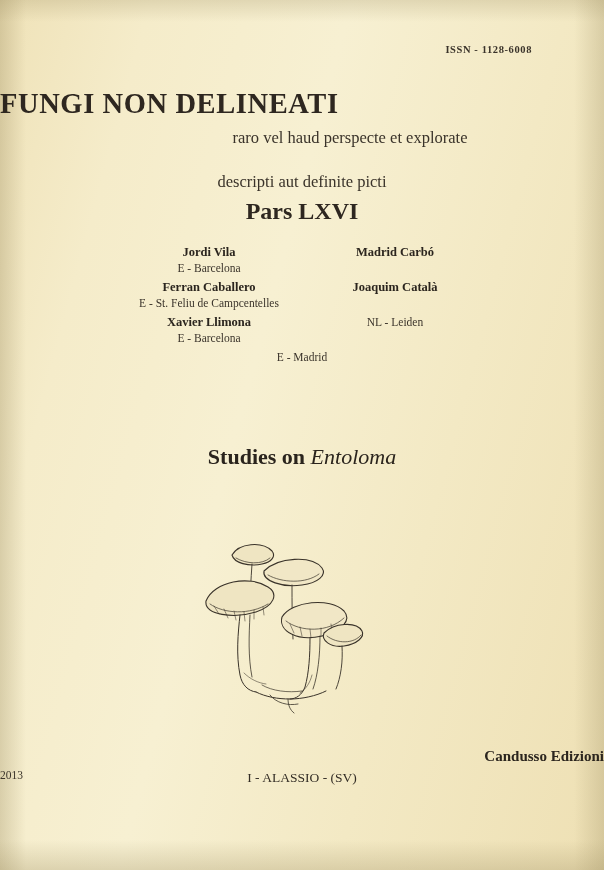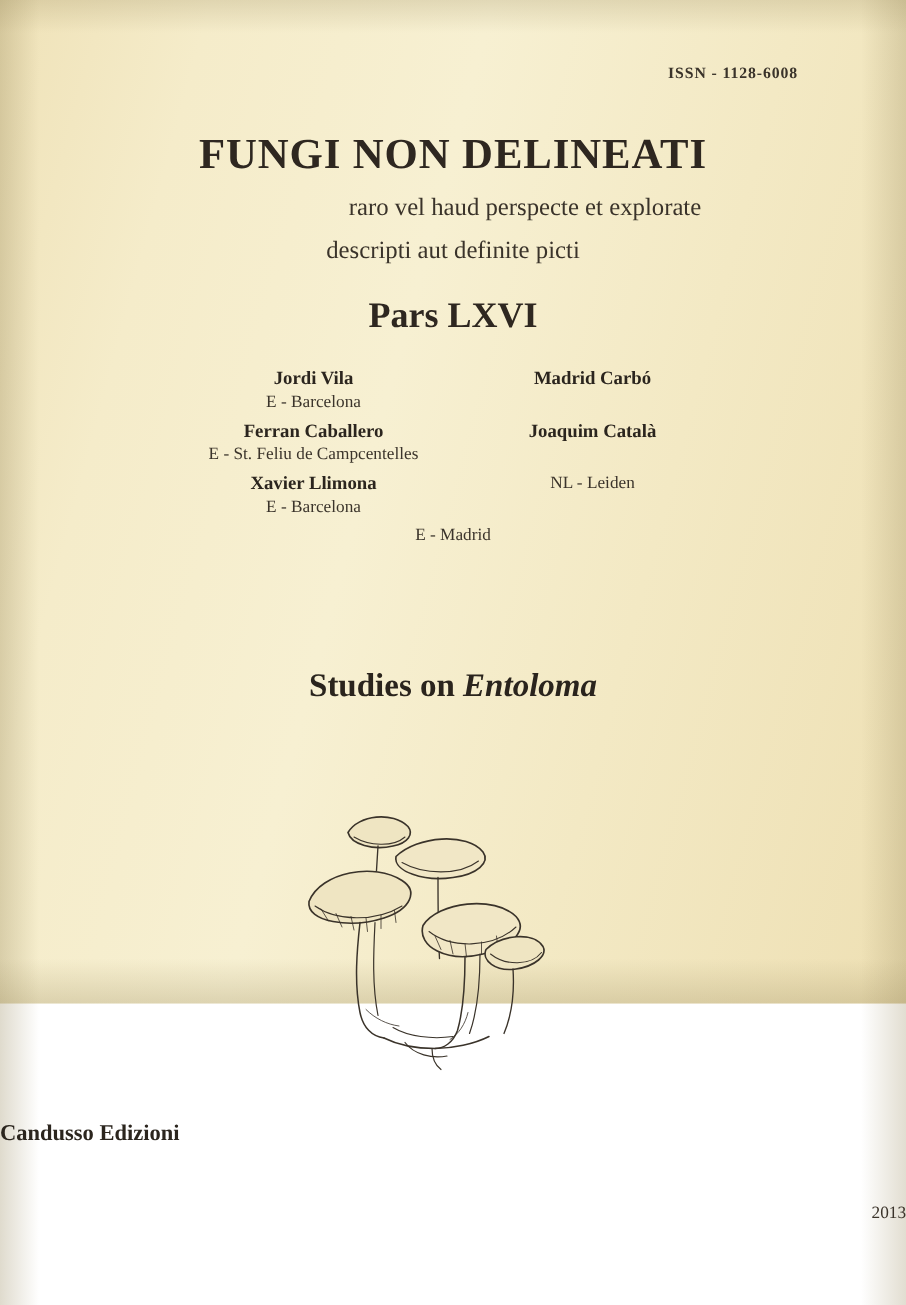--- a/index.html
+++ b/index.html
@@ -10,21 +10,21 @@
   body {
     width: 604px;
     height: 870px;
     overflow: hidden;
     font-family: "Liberation Serif", serif;
   }
 
   .page {
     position: relative;
     width: 604px;
-    height: 669px;
+    height: 870px;
     background: #f2e8c4;
     background: linear-gradient(105deg, #efe2b8 0%, #f5ecca 18%, #f7f0d2 42%, #f3e9c4 68%, #eee0b4 100%);
     box-sizing: border-box;
   }
 
   
   .shade-left {
     position: absolute;
     left: 0; top: 0;
     width: 26px; height: 870px;
@@ -62,40 +62,39 @@
     color: #3a332a;
     font-family: "Liberation Serif", serif;
     font-weight: bold;
   }
 
   .series-title {
     position: absolute;
     top: 88px;
     left: 0;
     width: 604px;
-    text-align: center;
     font-size: 28.5px;
     font-weight: bold;
     letter-spacing: 0.6px;
     color: #2e2720;
   }
 
   .subtitle-1 {
     position: absolute;
     top: 128px;
     left: 0;
     width: 604px;
     text-align: center;
     font-size: 16.5px;
     color: #3a332a;
     padding-left: 48px;
   }
   .subtitle-2 {
     position: absolute;
-    top: 157px;
+    top: 172px;
     left: 0;
     width: 604px;
     text-align: center;
     font-size: 16.5px;
     color: #3a332a;
   }
 
   .pars {
     position: absolute;
     top: 198px;
@@ -144,56 +143,56 @@
     top: 444px;
     left: 0;
     width: 604px;
     text-align: center;
     font-size: 22px;
     font-weight: bold;
     color: #2a241d;
   }
   .studies .genus {
     font-style: italic;
-    font-weight: bold;
+    font-weight: normal;
   }
 
   .illustration {
     position: absolute;
     top: 505px;
     left: 0;
     width: 604px;
     height: 215px;
   }
 
   .publisher {
     position: absolute;
     top: 748px;
     left: 0;
     width: 604px;
-    text-align: left;
+    text-align: right;
     font-size: 15px;
     font-weight: bold;
     color: #2b251e;
   }
   .place {
     position: absolute;
     top: 770px;
     left: 0;
     width: 604px;
     text-align: center;
     font-size: 13.5px;
     color: #332d25;
   }
   .year {
     position: absolute;
-    top: 803px;
-    left: 0;
-    width: 604px;
-    text-align: right;
+    top: 769px;
+    left: 0;
+    width: 604px;
+    text-align: left;
     font-size: 11.5px;
     color: #3a332a;
   }
 </style>
 </head>
 <body>
 
 <div class="page">
 
   <div class="shade-top"></div>
@@ -284,15 +283,16 @@
         <path d="M270 190 C276 198, 288 201, 298 199" stroke-width="0.8"></path>
         <path d="M288 194 C288 200, 290 205, 294 208" stroke-width="0.8"></path>
 
         <path d="M244 168 C250 174, 258 178, 266 179" stroke-width="0.55"></path>
         <path d="M312 170 C310 178, 306 184, 300 188" stroke-width="0.55"></path>
       </g>
     </svg>
   </div>
 
   <div class="publisher">Candusso Edizioni</div>
+  <div class="place">I - ALASSIO - (SV)</div>
   <div class="year">2013</div>
 
 </div>
 
 </body></html>

